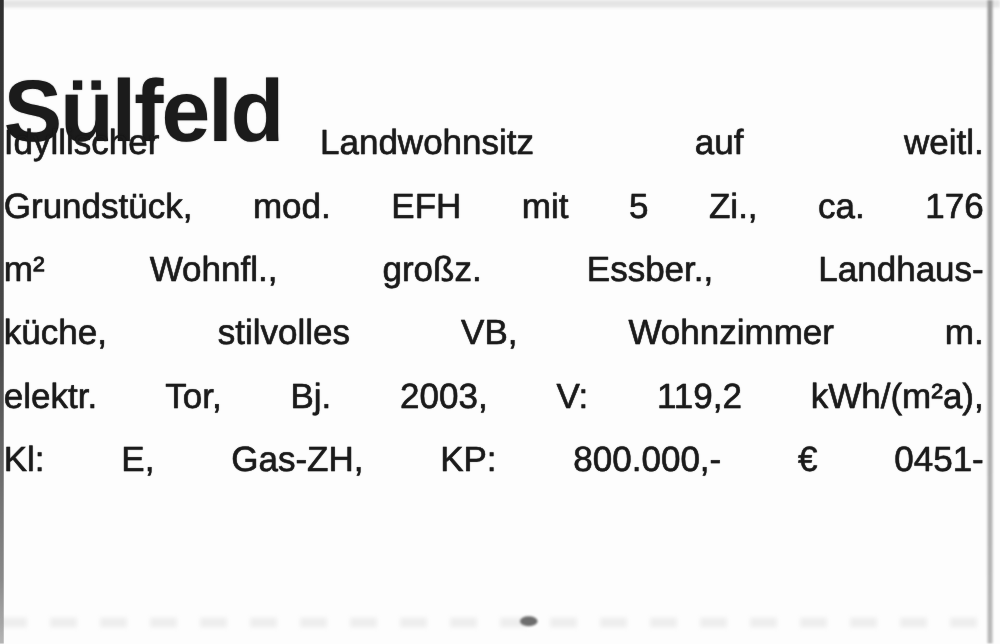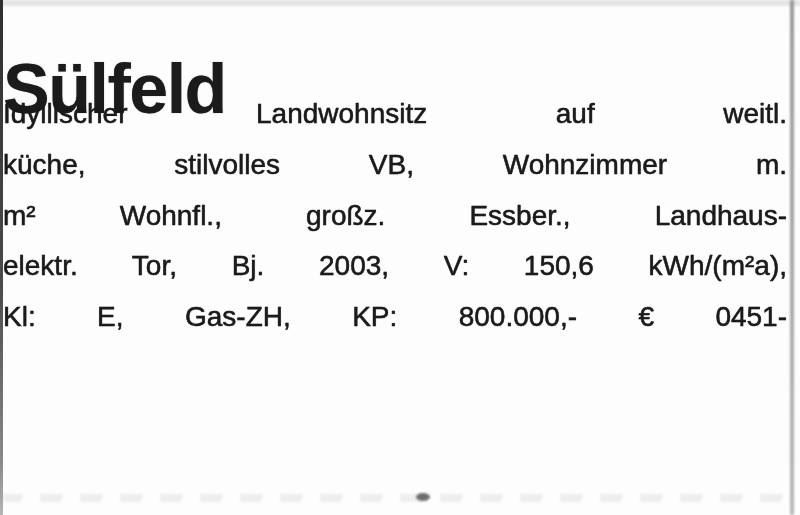--- a/index.html
+++ b/index.html
@@ -83,20 +83,21 @@
   <div class="rule-left"></div>
   <div class="rule-right"></div>
   <div class="band-bottom"></div>
   <div class="speck"></div>
 
   <div class="scan-ink">
     <h1 class="title">Sülfeld</h1>
 
     <div class="body">
       <div class="line">Idyllischer Landwohnsitz auf weitl.</div>
+      <div class="line">Grundstück, mod. EFH mit 5 Zi., ca. 176</div>
+      <div class="line">m² Wohnfl., großz. Essber., Landhaus-</div>
       <div class="line">küche, stilvolles VB, Wohnzimmer m.</div>
-      <div class="line">m² Wohnfl., großz. Essber., Landhaus-</div>
-      <div class="line">elektr. Tor, Bj. 2003, V: 150,6 kWh/(m²a),</div>
+      <div class="line">elektr. Tor, Bj. 2003, V: 119,2 kWh/(m²a),</div>
       <div class="line">Kl: E, Gas-ZH, KP: 800.000,- € 0451-</div>
     </div>
   </div>
 
 </div>
 
 </body></html>

